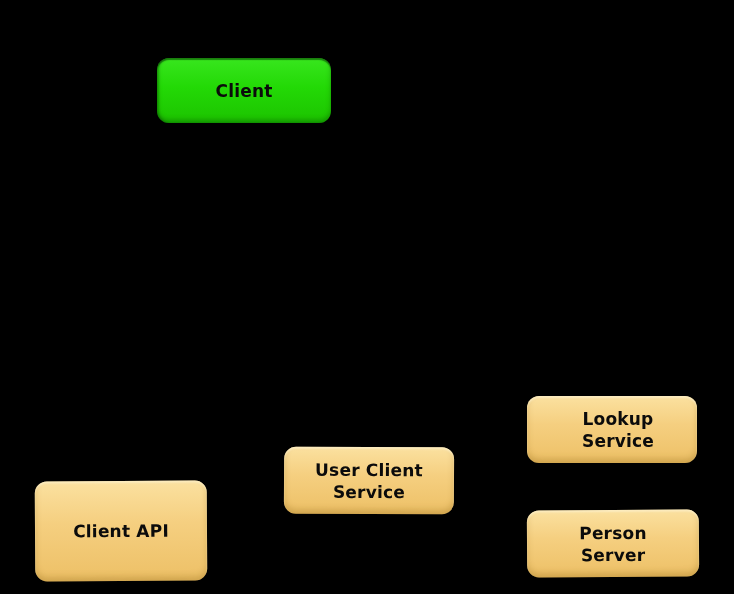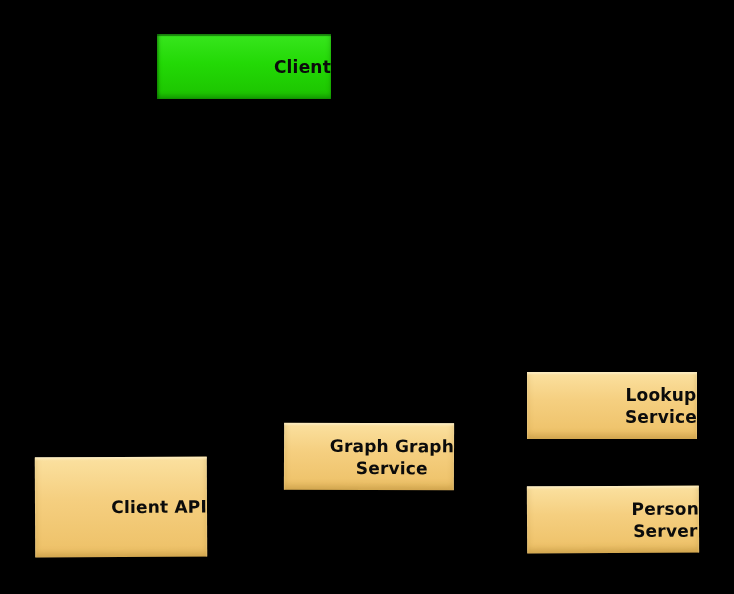--- a/index.html
+++ b/index.html
@@ -12,24 +12,25 @@
     width: 734px;
     height: 594px;
     background: #000000;
     overflow: hidden;
     font-family: "DejaVu Sans", sans-serif;
   }
   .node {
     position: absolute;
     display: flex;
     align-items: center;
-    justify-content: flex-end;
+    justify-content: center;
     text-align: center;
-    border-radius: 0;
+    border-radius: 12px;
     box-sizing: border-box;
+    margin-top: 24px;
   }
   .node-label {
     font-weight: bold;
     font-size: 17px;
     line-height: 22px;
     color: #0b0b0b;
     white-space: pre-line;
     letter-spacing: 0.2px;
   }
   
@@ -72,21 +73,21 @@
   <div class="node green" id="n-client">
     <span class="node-label">Client</span>
   </div>
 
 
   <div class="node gold-light tilt-a" id="n-search">
     <span class="node-label">Client API</span>
   </div>
 
   <div class="node gold-light tilt-b" id="n-usergraph">
-    <span class="node-label">Graph Graph
+    <span class="node-label">User Client
 Service</span>
   </div>
 
   <div class="node gold-light" id="n-lookup">
     <span class="node-label">Lookup
 Service</span>
   </div>
 
   <div class="node gold-light tilt-a" id="n-person">
     <span class="node-label">Person

